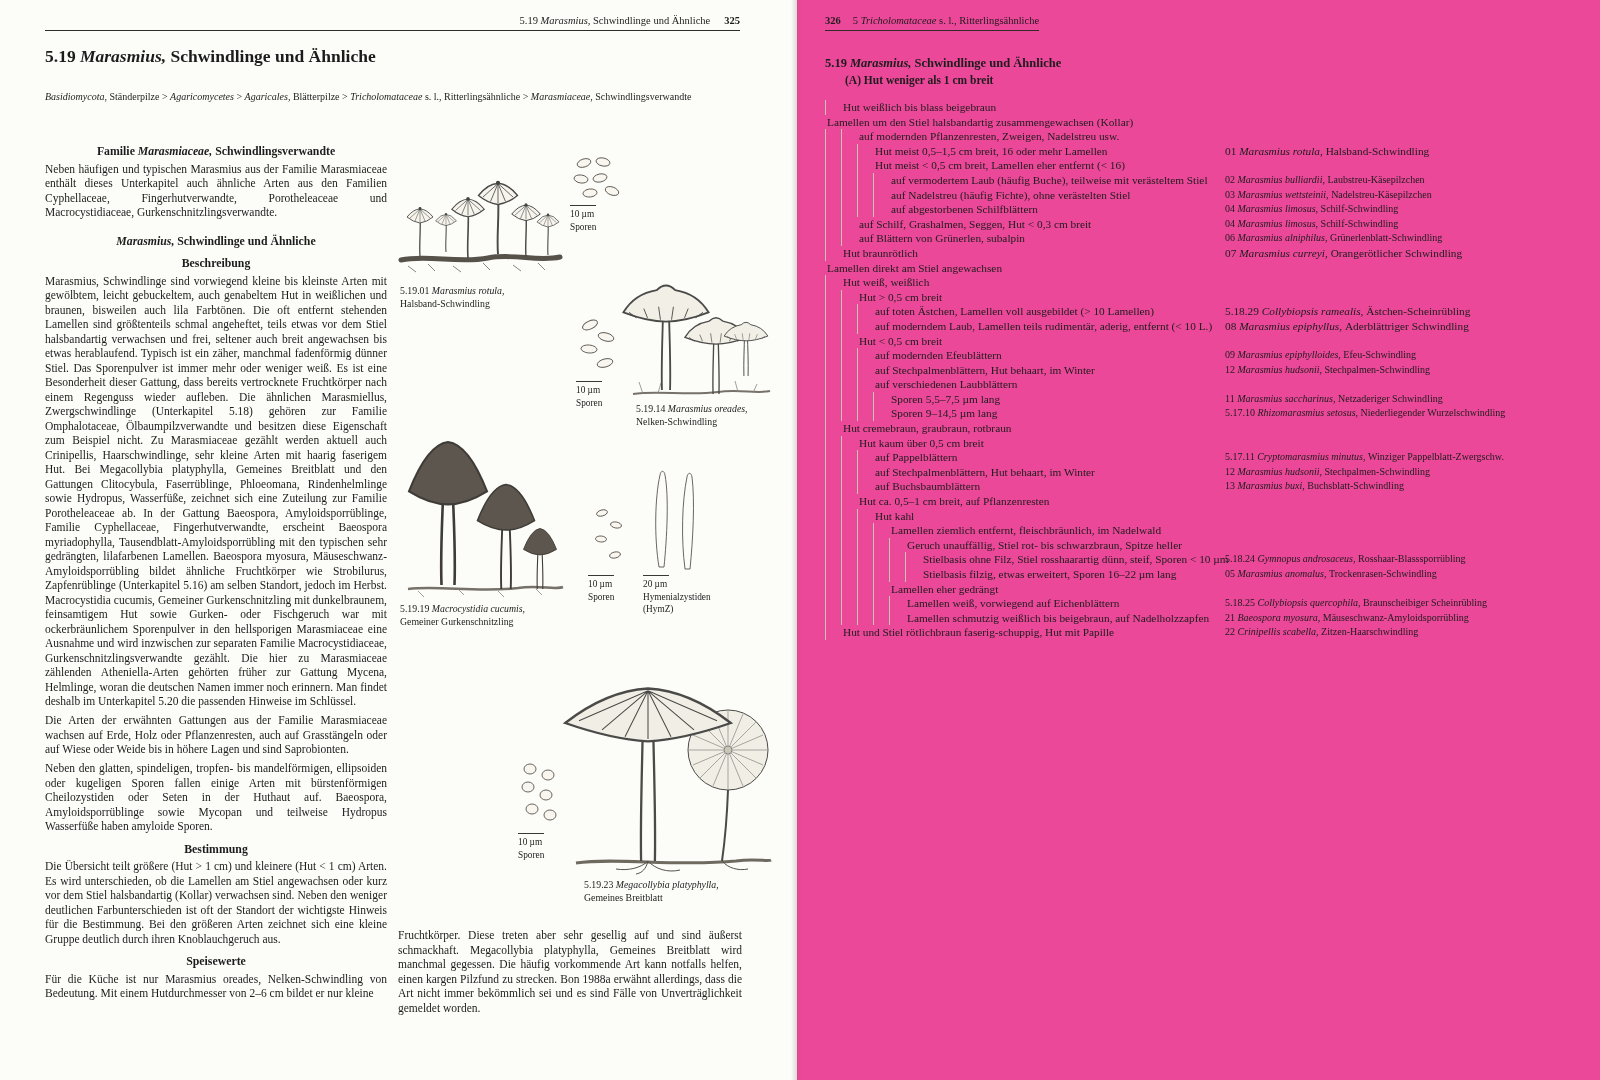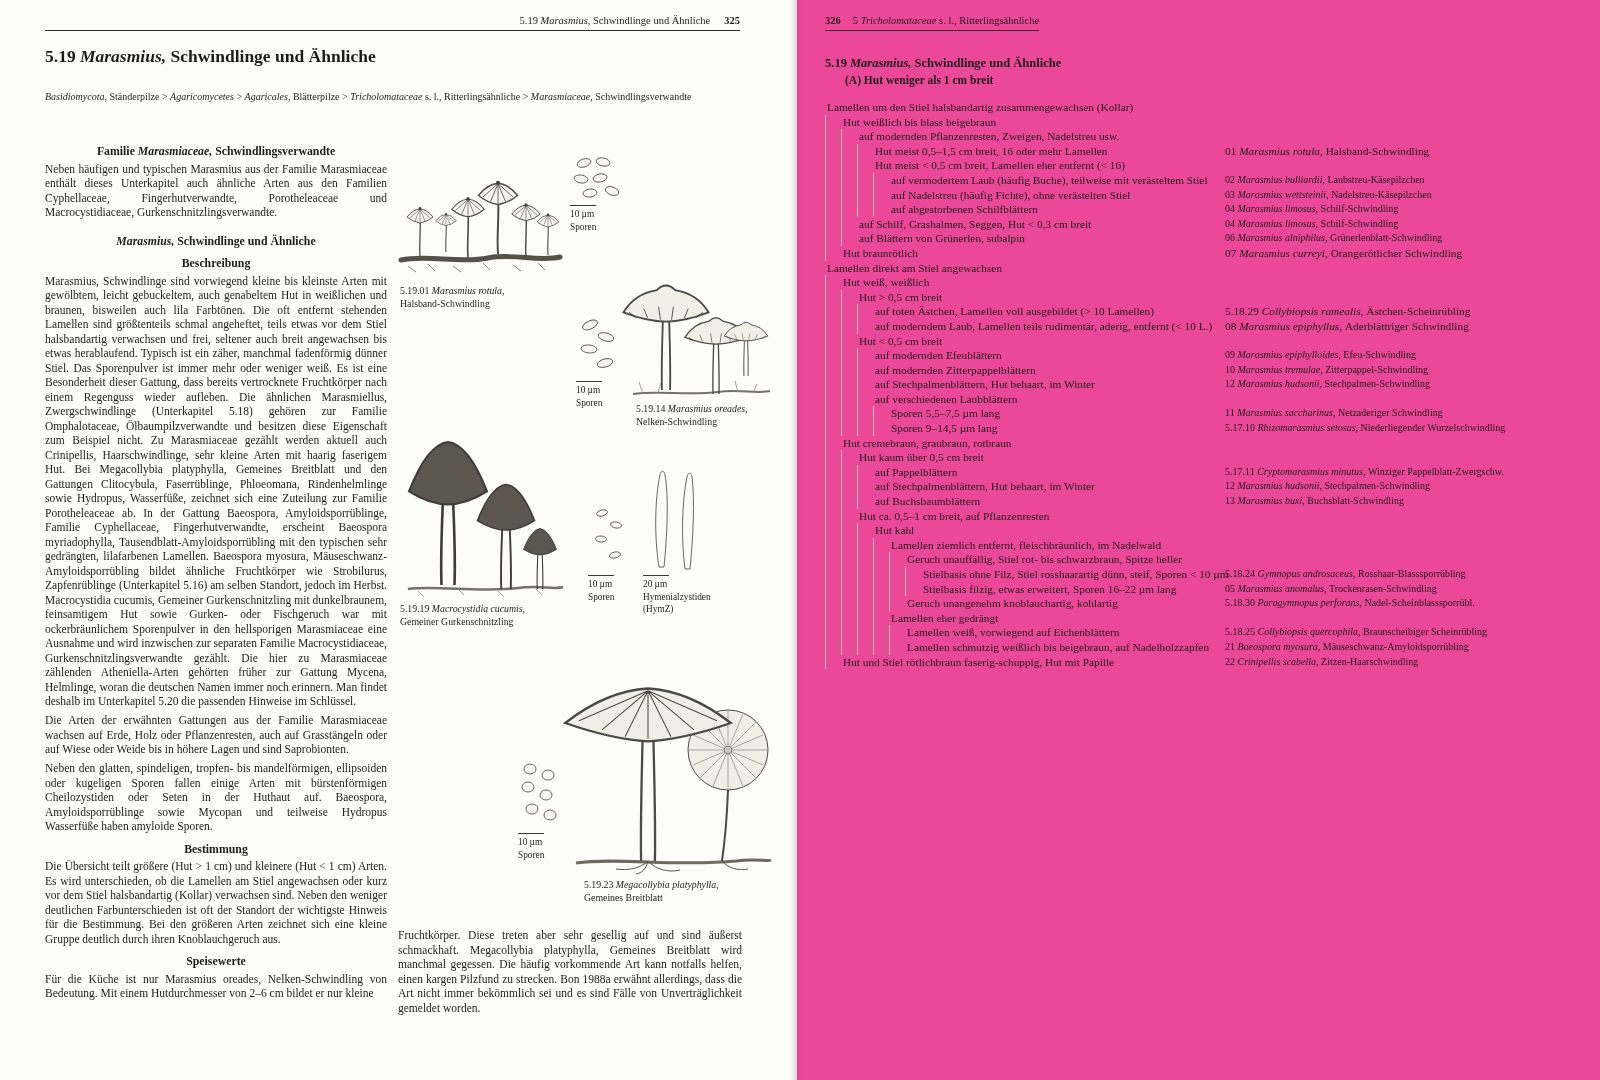--- a/index.html
+++ b/index.html
@@ -219,24 +219,24 @@
 
   <div class="page page-right">
     <div class="rh-right"><span class="pgno">326</span><span>5 </span><span class="it">Tricholomataceae</span><span> s. l., Ritterlingsähnliche</span></div>
     <div class="rule" style="left:28px;top:30px;width:214px;"></div>
 
     <div class="ktitle"><span>5.19 </span><span class="it">Marasmius, </span><span>Schwindlinge und Ähnliche</span></div>
     <div class="ksub">(A) Hut weniger als 1 cm breit</div>
 
     <div class="key">
         <div class="krow">
+          <div class="kcond"><span class="kguide"></span><span class="ktext">Hut weißlich bis blass beigebraun</span></div>
+        </div>
+        <div class="krow">
           <div class="kcond"><span class="ktext">Lamellen um den Stiel halsbandartig zusammengewachsen (Kollar)</span></div>
-        </div>
-        <div class="krow">
-          <div class="kcond"><span class="kguide"></span><span class="ktext">Hut weißlich bis blass beigebraun</span></div>
         </div>
         <div class="krow">
           <div class="kcond"><span class="kguide"></span><span class="kguide"></span><span class="ktext">auf modernden Pflanzenresten, Zweigen, Nadelstreu usw.</span></div>
         </div>
         <div class="krow">
           <div class="kcond"><span class="kguide"></span><span class="kguide"></span><span class="kguide"></span><span class="ktext">Hut meist 0,5–1,5 cm breit, 16 oder mehr Lamellen</span></div>
           <div class="kres rn"><span>01 </span><span class="it">Marasmius rotula, </span><span>Halsband-Schwindling</span></div>
         </div>
         <div class="krow">
           <div class="kcond"><span class="kguide"></span><span class="kguide"></span><span class="kguide"></span><span class="ktext">Hut meist &lt; 0,5 cm breit, Lamellen eher entfernt (&lt; 16)</span></div>
@@ -283,24 +283,20 @@
           <div class="kres rn"><span>08 </span><span class="it">Marasmius epiphyllus, </span><span>Aderblättriger Schwindling</span></div>
         </div>
         <div class="krow">
           <div class="kcond"><span class="kguide"></span><span class="kguide"></span><span class="ktext">Hut &lt; 0,5 cm breit</span></div>
         </div>
         <div class="krow">
           <div class="kcond"><span class="kguide"></span><span class="kguide"></span><span class="kguide"></span><span class="ktext">auf modernden Efeublättern</span></div>
           <div class="kres rs"><span>09 </span><span class="it">Marasmius epiphylloides, </span><span>Efeu-Schwindling</span></div>
         </div>
         <div class="krow">
-          <div class="kcond"><span class="kguide"></span><span class="kguide"></span><span class="kguide"></span><span class="ktext">auf modernden Zitterpappelblättern</span></div>
-          <div class="kres rs"><span>10 </span><span class="it">Marasmius tremulae, </span><span>Zitterpappel-Schwindling</span></div>
-        </div>
-        <div class="krow">
           <div class="kcond"><span class="kguide"></span><span class="kguide"></span><span class="kguide"></span><span class="ktext">auf Stechpalmenblättern, Hut behaart, im Winter</span></div>
           <div class="kres rs"><span>12 </span><span class="it">Marasmius hudsonii, </span><span>Stechpalmen-Schwindling</span></div>
         </div>
         <div class="krow">
           <div class="kcond"><span class="kguide"></span><span class="kguide"></span><span class="kguide"></span><span class="ktext">auf verschiedenen Laubblättern</span></div>
         </div>
         <div class="krow">
           <div class="kcond"><span class="kguide"></span><span class="kguide"></span><span class="kguide"></span><span class="kguide"></span><span class="ktext">Sporen 5,5–7,5 µm lang</span></div>
           <div class="kres rs"><span>11 </span><span class="it">Marasmius saccharinus, </span><span>Netzaderiger Schwindling</span></div>
         </div>
@@ -340,24 +336,20 @@
         </div>
         <div class="krow">
           <div class="kcond"><span class="kguide"></span><span class="kguide"></span><span class="kguide"></span><span class="kguide"></span><span class="kguide"></span><span class="kguide"></span><span class="ktext">Stielbasis ohne Filz, Stiel rosshaarartig dünn, steif, Sporen &lt; 10 µm</span></div>
           <div class="kres rs"><span>5.18.24 </span><span class="it">Gymnopus androsaceus, </span><span>Rosshaar-Blasssporrübling</span></div>
         </div>
         <div class="krow">
           <div class="kcond"><span class="kguide"></span><span class="kguide"></span><span class="kguide"></span><span class="kguide"></span><span class="kguide"></span><span class="kguide"></span><span class="ktext">Stielbasis filzig, etwas erweitert, Sporen 16–22 µm lang</span></div>
           <div class="kres rs"><span>05 </span><span class="it">Marasmius anomalus, </span><span>Trockenrasen-Schwindling</span></div>
         </div>
         <div class="krow">
-          <div class="kcond"><span class="kguide"></span><span class="kguide"></span><span class="kguide"></span><span class="kguide"></span><span class="kguide"></span><span class="ktext">Geruch unangenehm knoblauchartig, kohlartig</span></div>
-          <div class="kres rs"><span>5.18.30 </span><span class="it">Paragymnopus perforans, </span><span>Nadel-Scheinblasssporrübl.</span></div>
-        </div>
-        <div class="krow">
           <div class="kcond"><span class="kguide"></span><span class="kguide"></span><span class="kguide"></span><span class="kguide"></span><span class="ktext">Lamellen eher gedrängt</span></div>
         </div>
         <div class="krow">
           <div class="kcond"><span class="kguide"></span><span class="kguide"></span><span class="kguide"></span><span class="kguide"></span><span class="kguide"></span><span class="ktext">Lamellen weiß, vorwiegend auf Eichenblättern</span></div>
           <div class="kres rs"><span>5.18.25 </span><span class="it">Collybiopsis quercophila, </span><span>Braunscheibiger Scheinrübling</span></div>
         </div>
         <div class="krow">
           <div class="kcond"><span class="kguide"></span><span class="kguide"></span><span class="kguide"></span><span class="kguide"></span><span class="kguide"></span><span class="ktext">Lamellen schmutzig weißlich bis beigebraun, auf Nadelholzzapfen</span></div>
           <div class="kres rs"><span>21 </span><span class="it">Baeospora myosura, </span><span>Mäuseschwanz-Amyloidsporrübling</span></div>
         </div>

